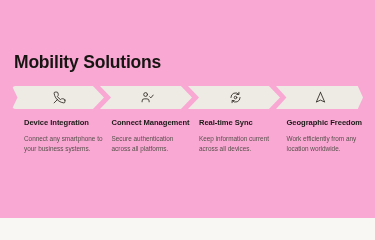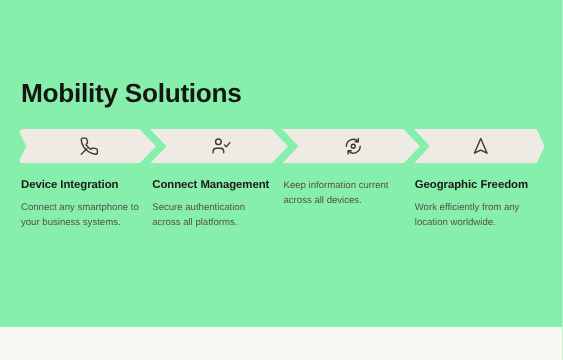--- a/index.html
+++ b/index.html
@@ -13,21 +13,21 @@
   body {
     background: #f8f7f4;
     font-family: "Liberation Sans", sans-serif;
     -webkit-font-smoothing: antialiased;
   }
 
   .page {
     position: relative;
     width: 375px;
     height: 218px;
-    background: #86efac;
+    background: #f9a8d4;
   }
 
   
   .page-title {
     position: absolute;
     left: 14px;
     top: 54px;
     font-size: 17.5px;
     font-weight: 600;
     letter-spacing: -0.2px;
@@ -82,21 +82,21 @@
     width: 13px;
     height: 13px;
     color: #3a352e;
     margin-left: 2px;
   }
   .chevron .icon svg { display:block; width:100%; height:100%; }
 
   
   .cards {
     position: absolute;
-    left: 14px;
+    left: 24px;
     top: 119px;
     width: 350px;
     display: flex;
   }
 
   .card {
     width: 88px;
     margin-right: 0px;
   }
 
@@ -174,20 +174,21 @@
       <div class="card-title">Device Integration</div>
       <div class="card-desc">Connect any smartphone to your business systems.</div>
     </div>
 
     <div class="card">
       <div class="card-title">Connect Management</div>
       <div class="card-desc">Secure authentication across all platforms.</div>
     </div>
 
     <div class="card">
+      <div class="card-title">Real-time Sync</div>
       <div class="card-desc">Keep information current across all devices.</div>
     </div>
 
     <div class="card">
       <div class="card-title">Geographic Freedom</div>
       <div class="card-desc">Work efficiently from any location worldwide.</div>
     </div>
 
   </div>
 

